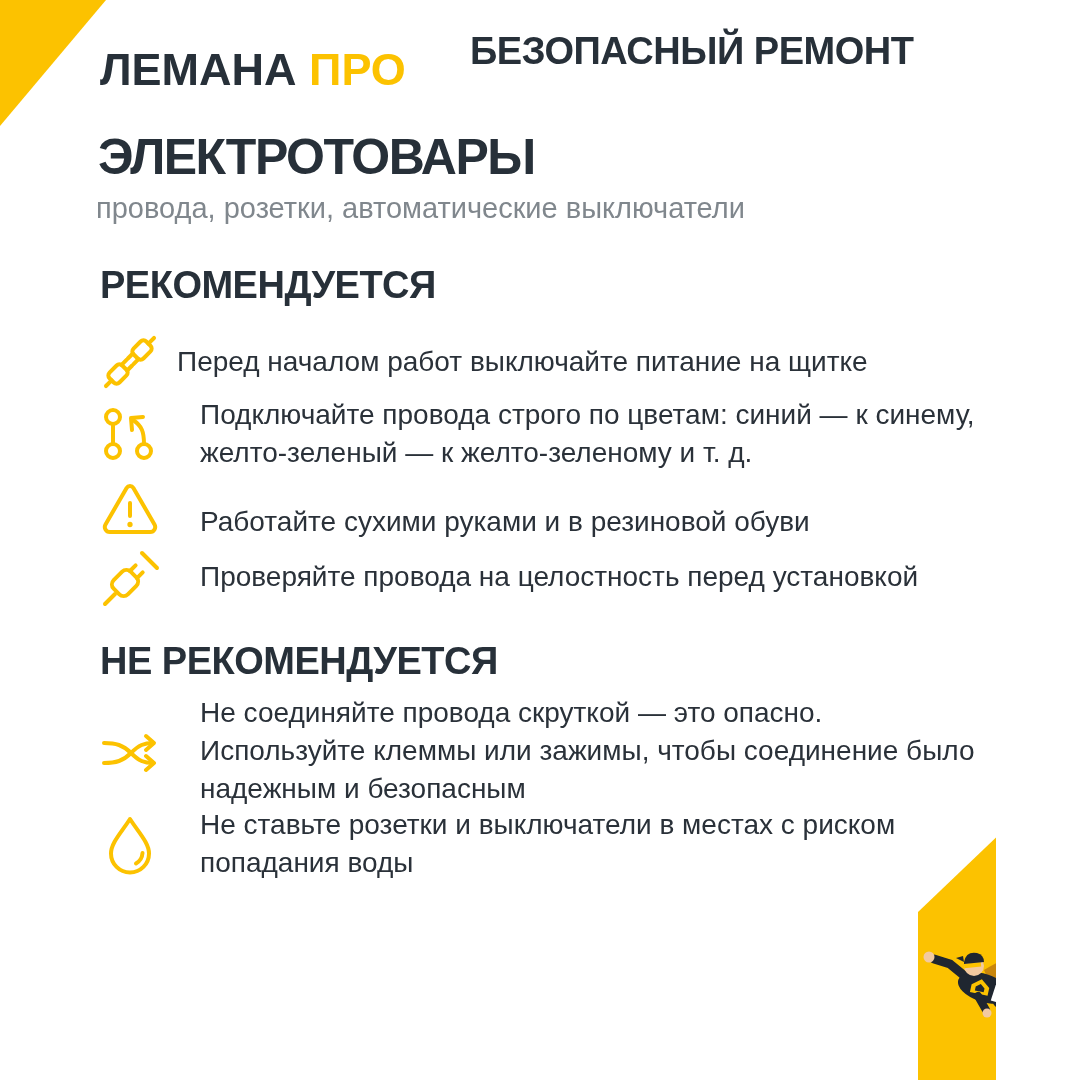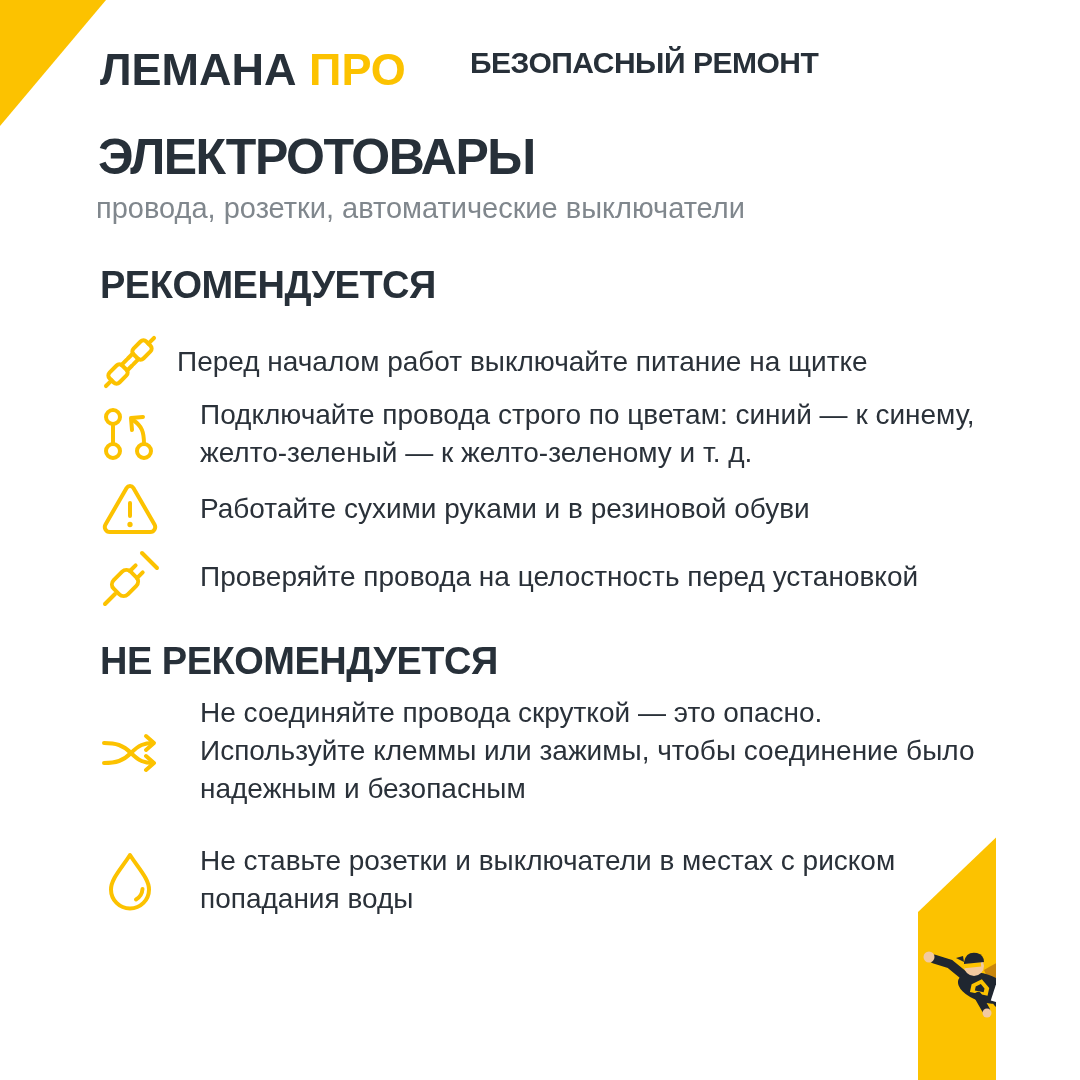--- a/index.html
+++ b/index.html
@@ -28,22 +28,22 @@
   }
 
   
   .logo {
     position: absolute; left: 100px; top: 44px;
     font-size: 45px; font-weight: 900; letter-spacing: 0px;
     color: #273039; white-space: nowrap;
   }
   .logo .accent { color: #FCC200; }
   .campaign-title {
-    position: absolute; left: 470px; top: 46px;
-    font-size: 30px; font-weight: 800; letter-spacing: -0.5px;
+    position: absolute; left: 470px; top: 30px;
+    font-size: 38px; font-weight: 800; letter-spacing: -0.5px;
     color: #273039; white-space: nowrap;
   }
 
   .page-title {
     position: absolute; left: 98px; top: 128px;
     font-size: 50px; font-weight: 800; letter-spacing: -1.5px;
     color: #273039; white-space: nowrap;
   }
   .page-subtitle {
     position: absolute; left: 96px; top: 192px;
@@ -58,24 +58,24 @@
   .heading-rec { top: 264px; }
   .heading-notrec { top: 640px; }
 
   .row {
     position: absolute; left: 98px;
     display: flex; align-items: center; gap: 38px;
     width: 880px;
   }
   .row-1 { top: 330px; gap: 15px; }
   .row-2 { top: 396px; }
-  .row-3 { top: 477px; }
+  .row-3 { top: 477px; align-items: flex-end; }
   .row-4 { top: 545px; }
   .row-5 { top: 694px; }
-  .row-6 { top: 842px; }
+  .row-6 { top: 806px; }
 
   .ico { width: 64px; height: 64px; flex: none; }
   .item-text {
     font-size: 28px; line-height: 38px; font-weight: 500;
     color: #2A3139; white-space: pre-line;
   }
 
   .hero-svg { position: absolute; left: 918px; top: 938px; }
 </style>
 </head>

